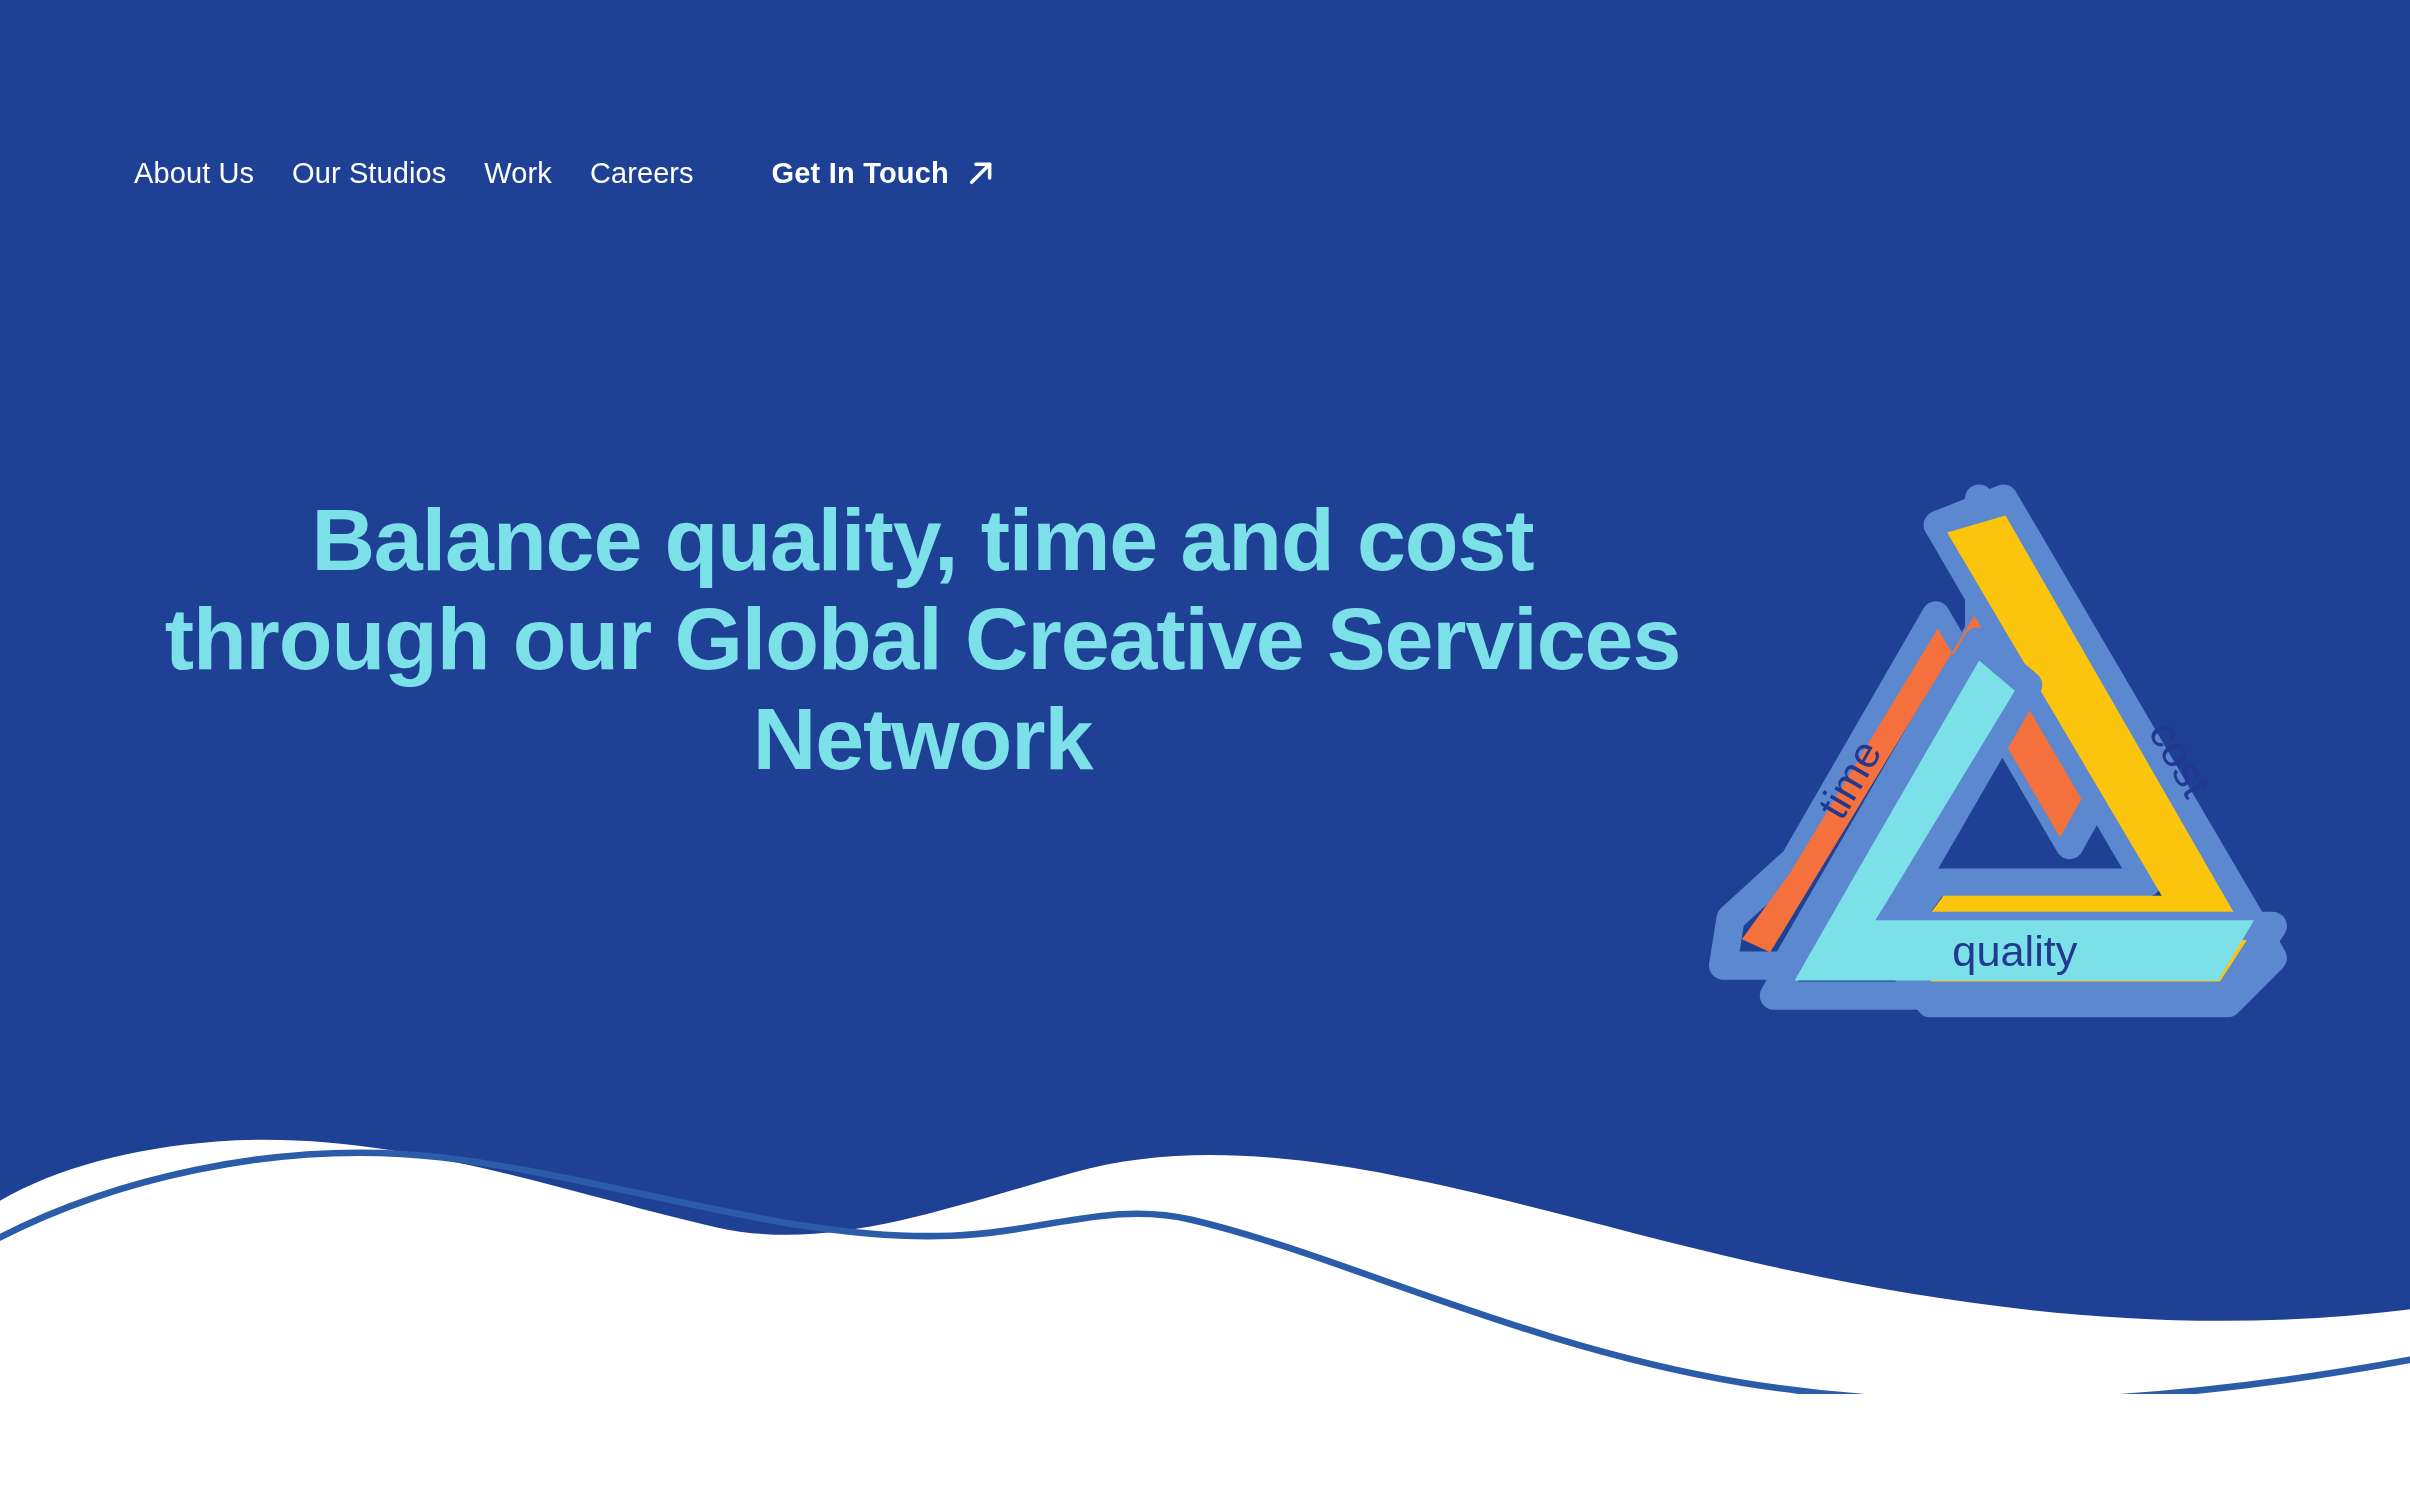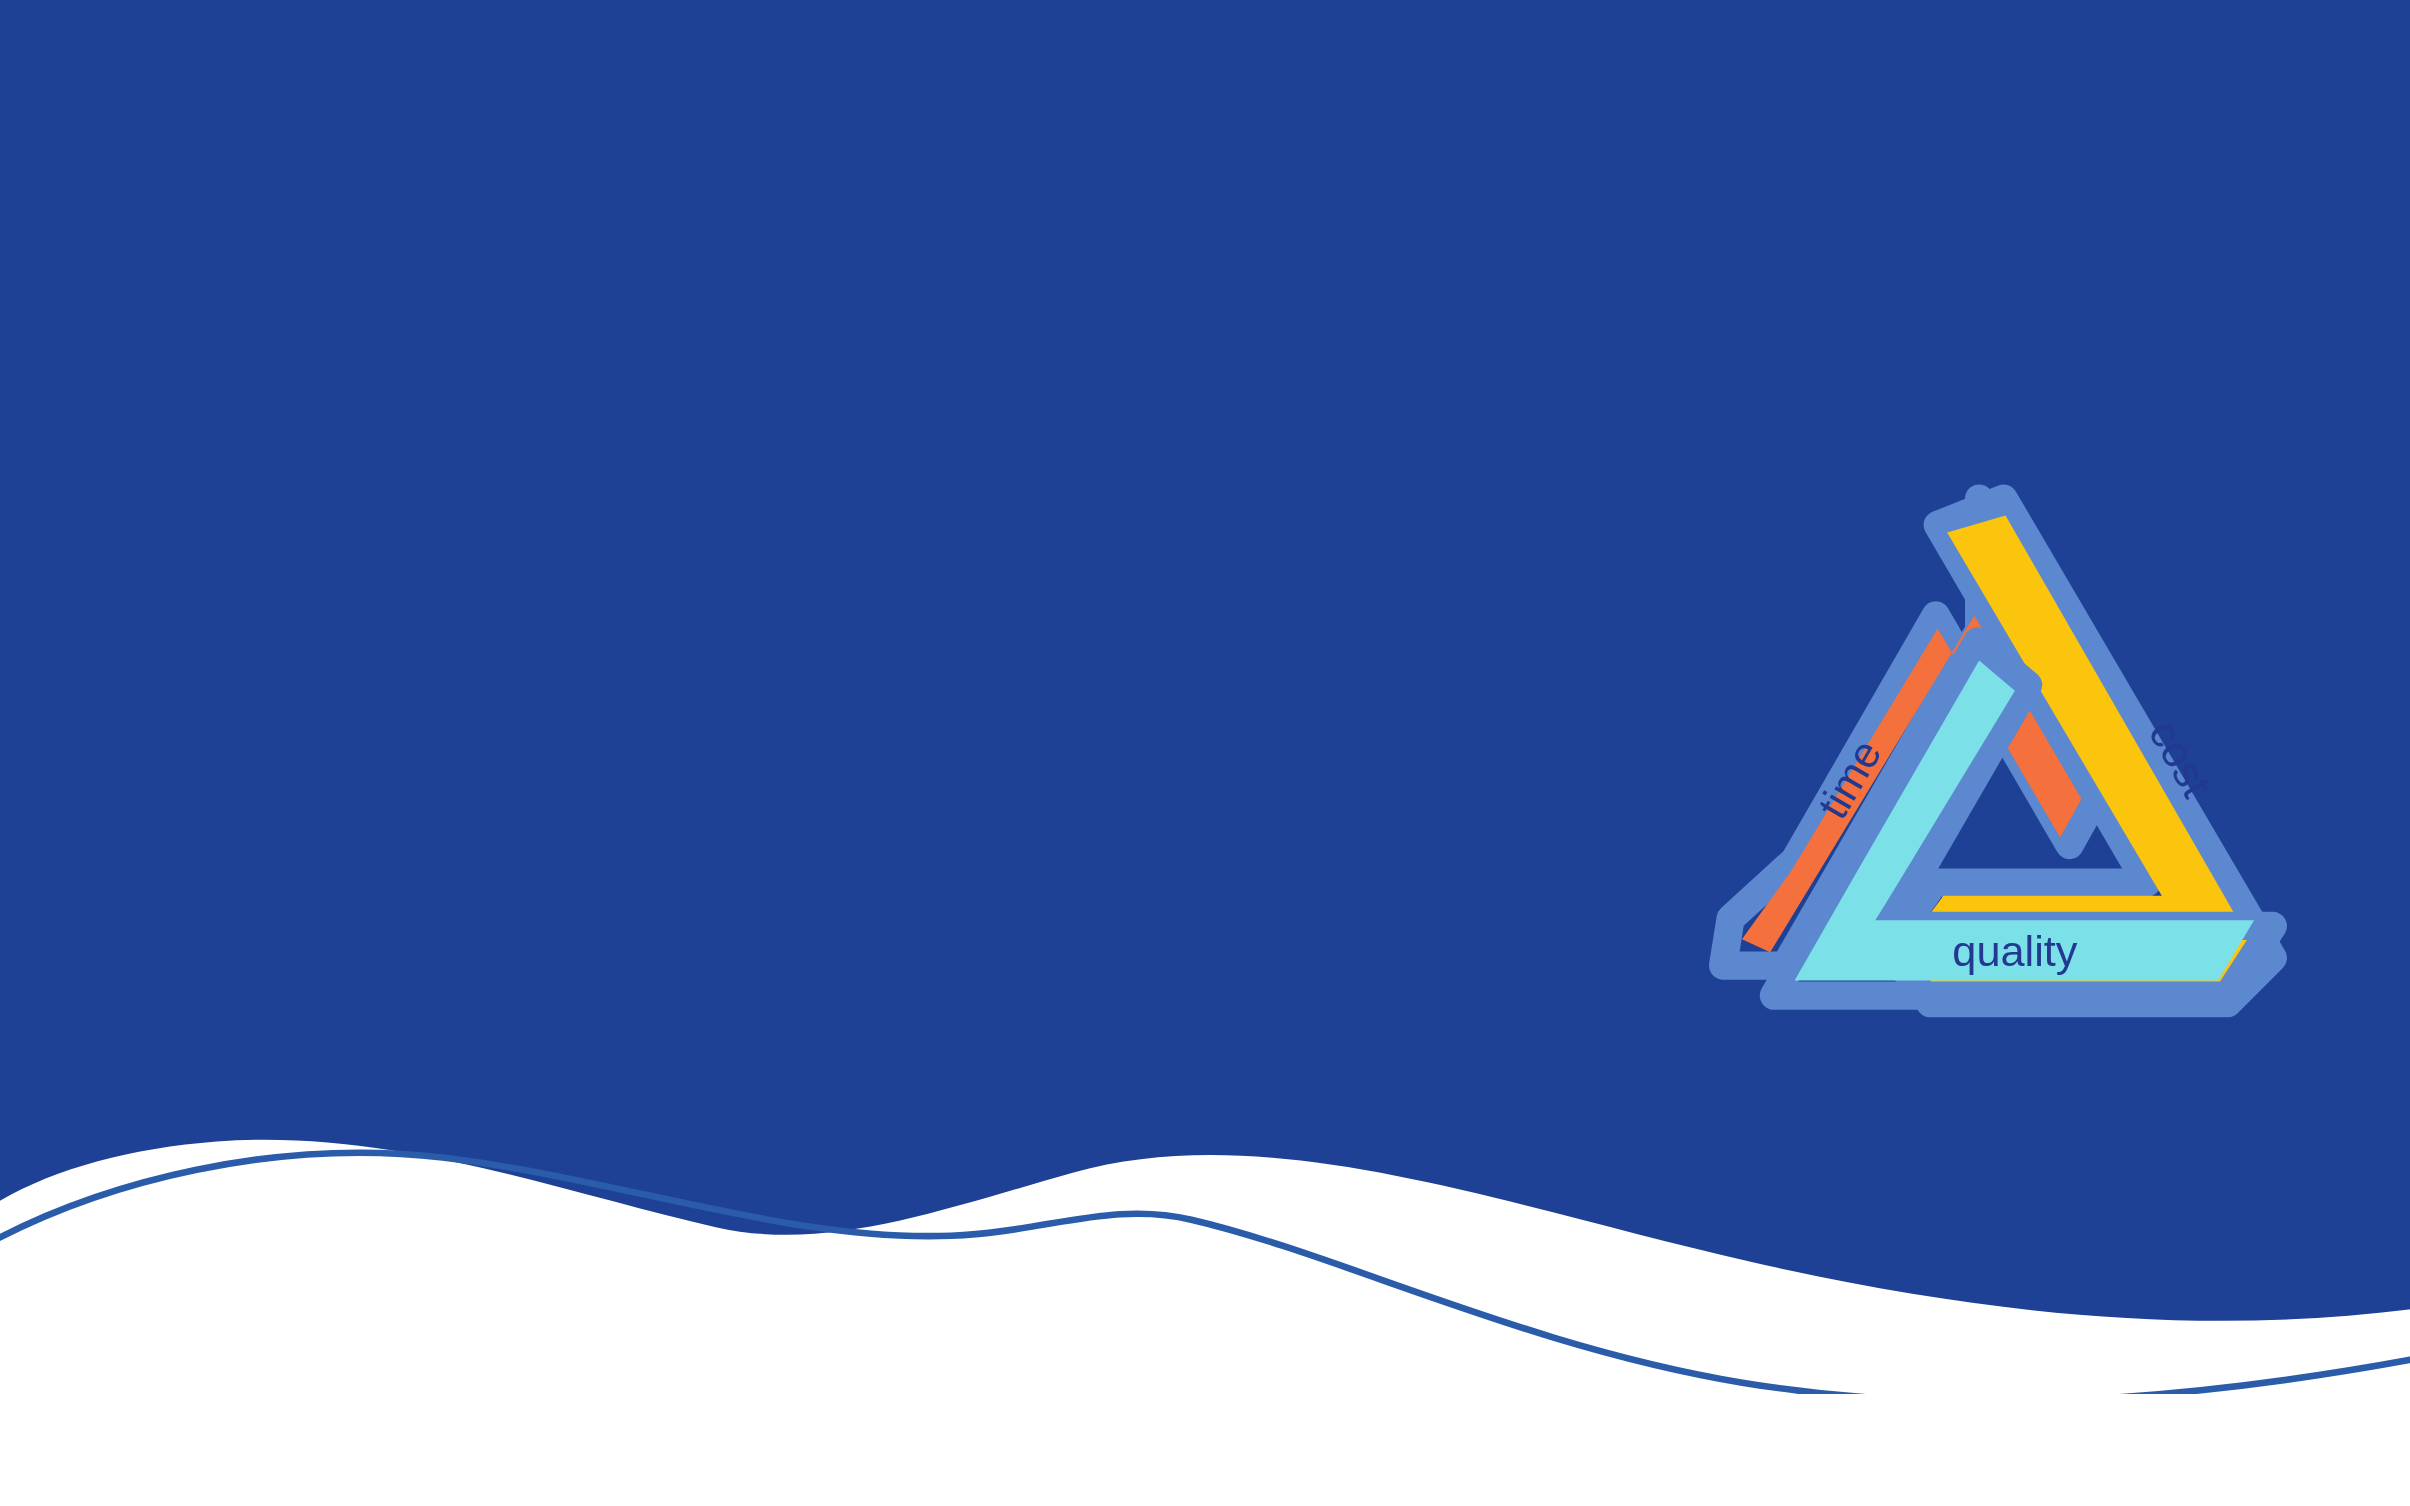--- a/index.html
+++ b/index.html
@@ -183,25 +183,44 @@
                  C1110,1308 1180,1275 1265,1295
                  C1420,1331 1620,1430 1850,1468
                  C2080,1506 2330,1488 2590,1438" fill="none" stroke="#2a5caa" stroke-width="7" stroke-linecap="round"></path>
       </g>
     </svg>
   </div>
 
   <header class="header">
 
 
+    <nav class="nav">
+      <ul class="nav-list">
+        <li class="nav-item">About Us</li>
+        <li class="nav-item">Our Studios</li>
+        <li class="nav-item">Work</li>
+        <li class="nav-item">Careers</li>
+      </ul>
+
+      <div class="cta">
+        <span class="cta-label">Get In Touch</span>
+        <svg class="cta-arrow" viewBox="0 0 24 24" xmlns="http://www.w3.org/2000/svg" aria-hidden="true">
+          <g fill="none" stroke="#ffffff" stroke-width="2.6" stroke-linecap="round" stroke-linejoin="round">
+            <line x1="5" y1="19" x2="18.5" y2="5.5"></line>
+            <polyline points="8.2,5.5 18.5,5.5 18.5,15.8"></polyline>
+          </g>
+        </svg>
+      </div>
+    </nav>
   </header>
 
   <section class="hero">
 
     <div class="hero-copy">
+      <h1 class="headline">Balance quality, time and cost through our Global Creative Services Network</h1>
     </div>
 
     <div class="triangle-wrap">
       <svg viewBox="0 0 640 580" width="603" height="546" xmlns="http://www.w3.org/2000/svg" aria-hidden="true">
 
         <g>
           <path d="M292,24 L444,292 L388,392 L246,148 L96,408 L28,470 L20,520 L86,520 L292,164 Z" fill="none" stroke="#5b88cf" stroke-width="30" stroke-linejoin="round" stroke-linecap="round"></path>
           <path d="M292,42 L430,290 L378,384 L248,162 L92,420 L40,492 L70,506 L292,140 Z" fill="#f4703c"></path>
         </g>
 

